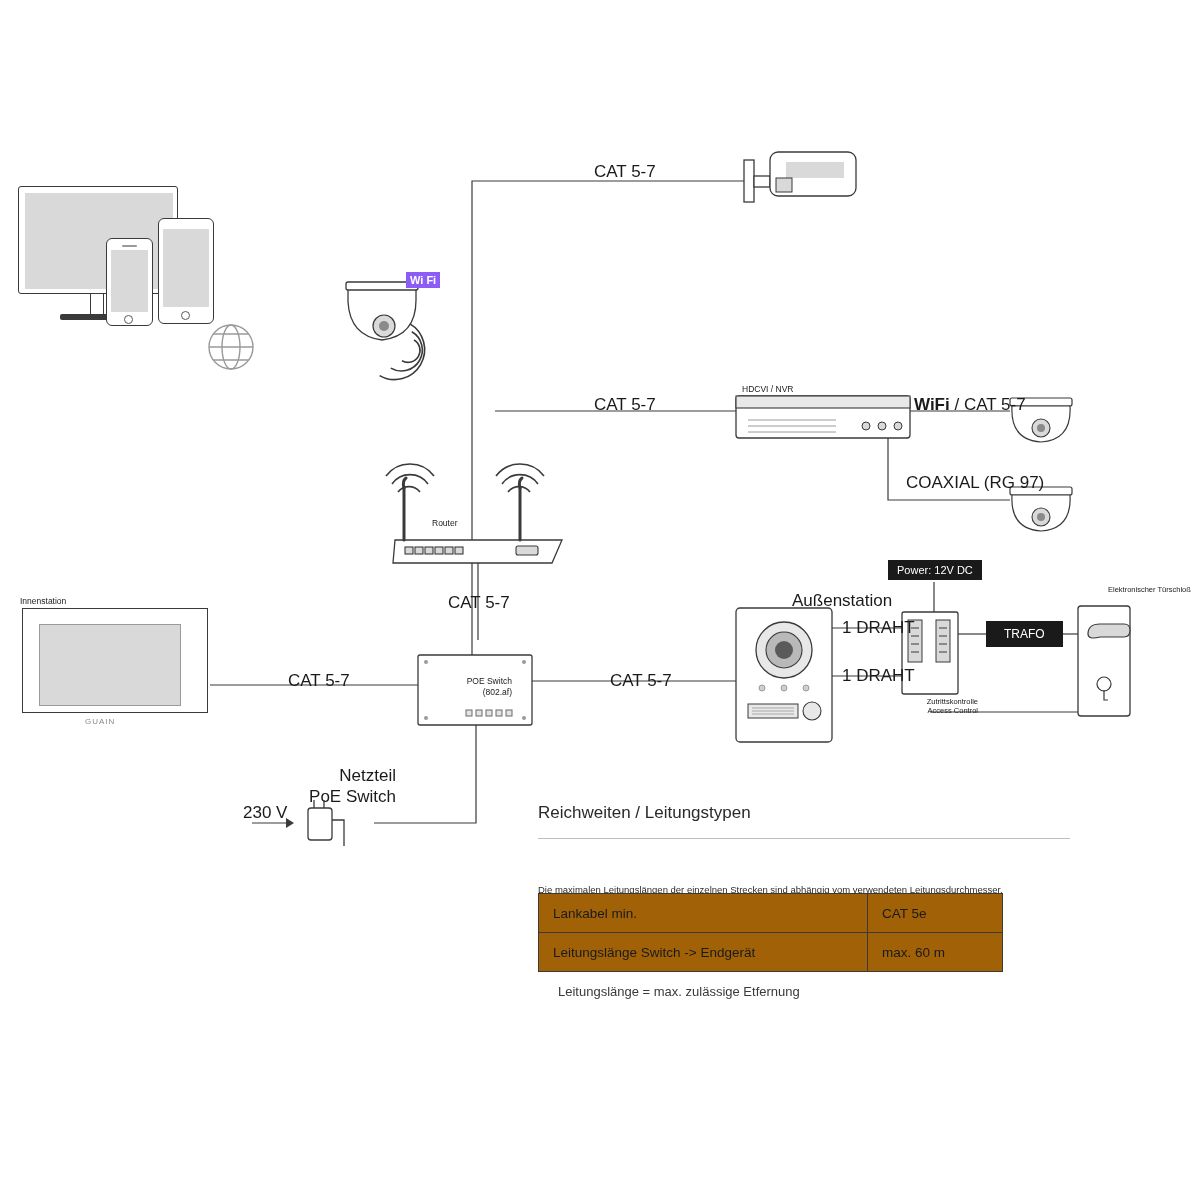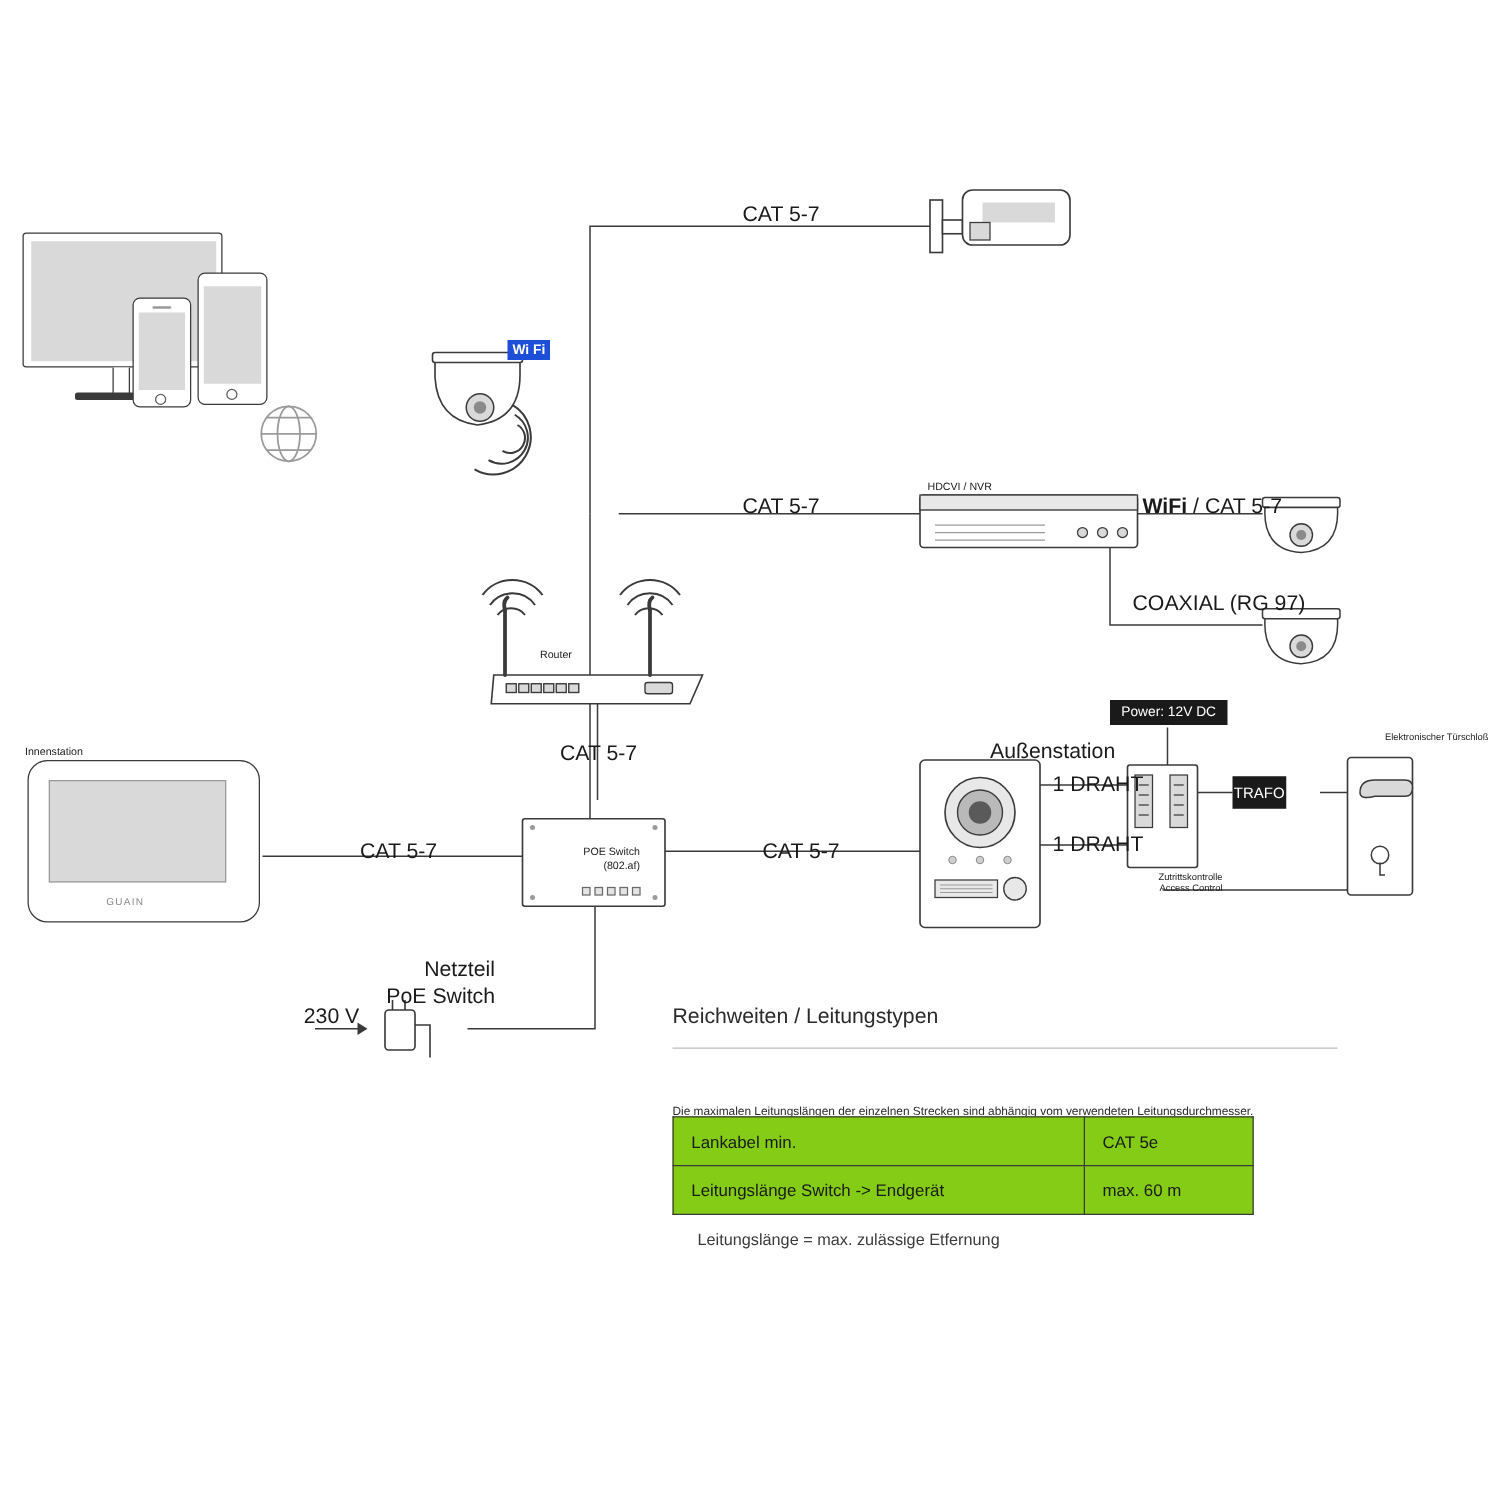--- a/index.html
+++ b/index.html
@@ -127,21 +127,21 @@
   .badge-dark {
     position: absolute;
     background: #1a1a1a;
     color: #fff;
     font-size: 11px;
     padding: 4px 9px;
     white-space: nowrap;
   }
   .badge-wifi {
     position: absolute;
-    background: #1d4ed8;
+    background: #8b5cf6;
     color: #fff;
     font-size: 11px;
     font-weight: bold;
     padding: 2px 4px;
   }
 
   
   .spec-title {
     position: absolute;
     font-size: 17px;
@@ -157,43 +157,43 @@
     font-size: 9.5px;
     color: #2a2a2a;
     white-space: nowrap;
     margin-top: 24px;
   }
   table.spec {
     position: absolute;
     border-collapse: collapse;
     font-size: 13.5px;
     color: #1a1a1a;
-    background: #84cc16;
+    background: #a16207;
   }
   table.spec td {
     border: 1px solid #3a3a3a;
     padding: 9px 14px;
     height: 20px;
   }
   table.spec td.k { width: 300px; }
   table.spec td.v { width: 106px; }
   .spec-foot {
     position: absolute;
     font-size: 13px;
     color: #3a3a3a;
     white-space: nowrap;
   }
 
   
   .indoor-body {
     position: absolute;
     left: 0; top: 0;
-    width: 186px; height: 130px;
+    width: 186px; height: 105px;
     border: 1.3px solid #3a3a3a;
-    border-radius: 16px;
+    border-radius: 0;
     background: #fff;
     box-sizing: border-box;
   }
   .indoor-screen {
     position: absolute;
     left: 16px; top: 15px;
     width: 142px; height: 82px;
     background: #d9d9d9;
     border: 1px solid #9a9a9a;
     box-sizing: border-box;
@@ -450,21 +450,21 @@
     </div>
   </div>
 
   <div class="lbl" style="left:748px; top:590px;margin-left:44px;">Außenstation</div>
 
   <div class="lbl" style="left:842px; top:617px;">1 DRAHT</div>
   <div class="lbl" style="left:842px; top:665px;">1 DRAHT</div>
 
   <div class="badge-dark" style="left:888px; top:560px;">Power: 12V DC</div>
 
-  <div class="badge-dark" style="left:986px; top:621px; padding:6px 1px; font-size:12px;">TRAFO</div>
+  <div class="badge-dark" style="left:986px; top:621px; padding:6px 18px; font-size:12px;">TRAFO</div>
 
   <div class="lbl tiny c" style="left:884px; top:697px; width:94px;">
     <span>Zutrittskontrolle</span><br>
     <span>Access Control</span>
   </div>
 
   <div class="lbl tiny" style="left:1065px; top:585px;padding-left:43px;">Elektronischer Türschloß</div>
 
   <div class="spec-title" style="left:538px; top:803px;">Reichweiten / Leitungstypen</div>
   <div class="spec-rule" style="left:538px; top:838px; width:532px;"></div>

